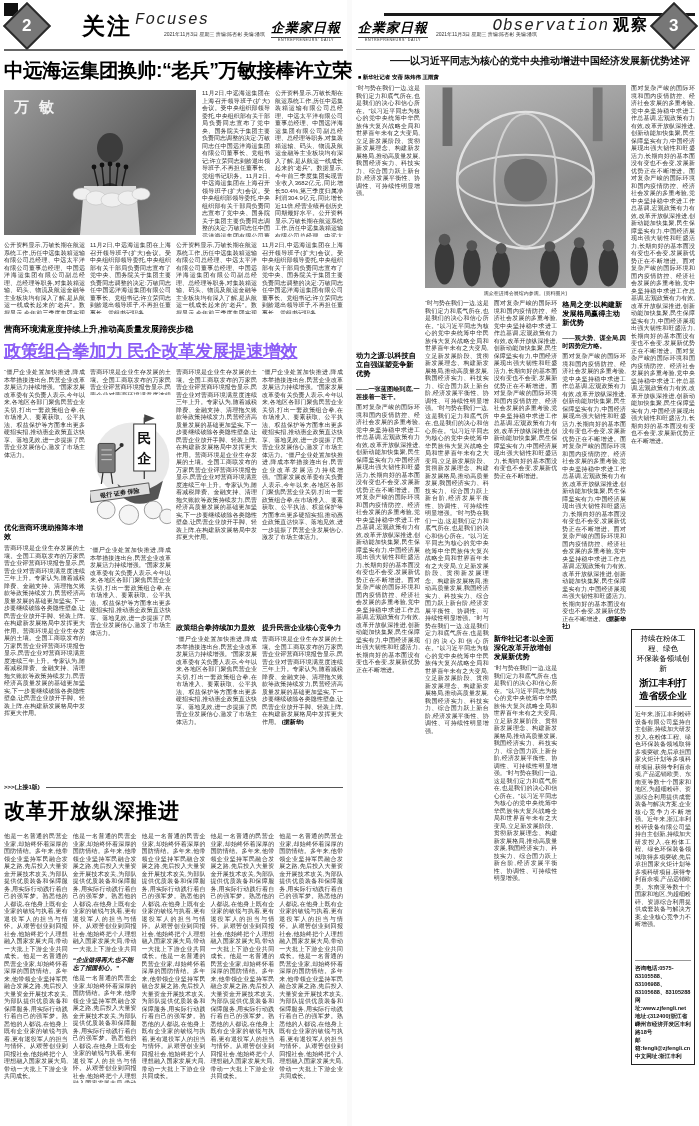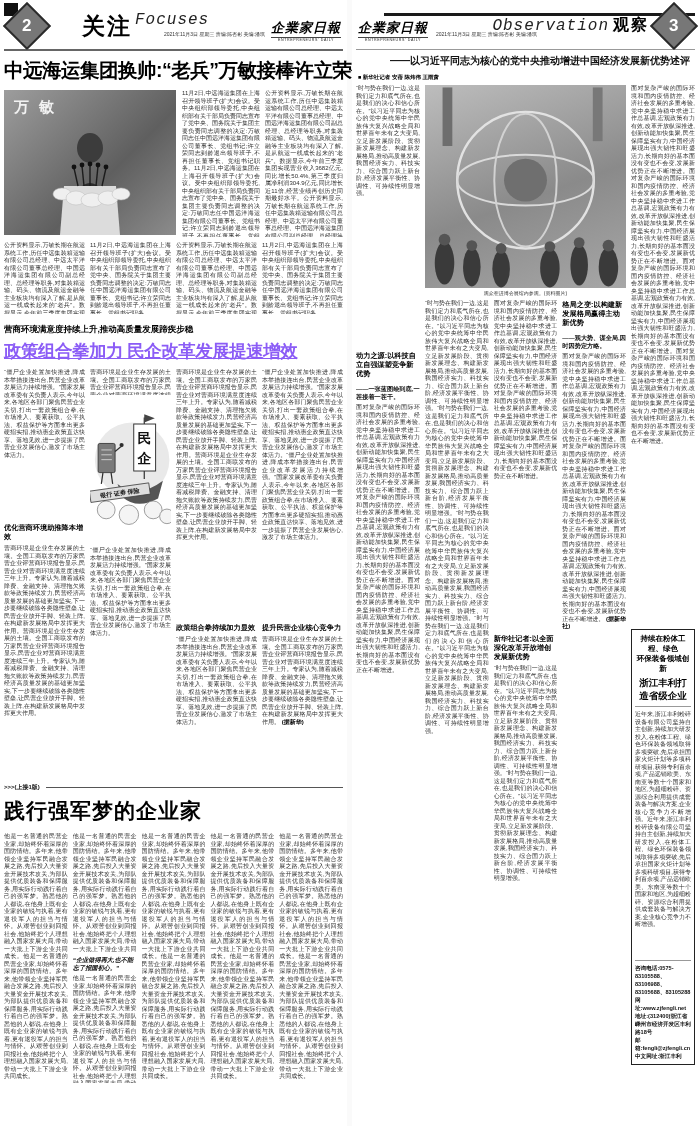--- a/index.html
+++ b/index.html
@@ -18,21 +18,21 @@
   .topbar{position:absolute;top:10px;left:28px;right:0;height:3px;background:#1a1a1a;}
   
   .t{font-size:6px;line-height:7.5px;color:#2e2e2e;text-align:justify;overflow:hidden;}
   .sub{font-size:7.2px;line-height:9px;font-weight:bold;color:#000;margin:4px 0;}
   .dash{font-size:6.2px;line-height:8px;font-weight:bold;color:#111;margin:3px 0;}
   .endmark{font-weight:bold;color:#000;font-size:6px;}
   .quote{font-family:"Liberation Serif","DejaVu Serif",serif;font-style:italic;font-weight:bold;font-size:6.2px;line-height:8px;color:#111;margin:3px 0;}
   
   .h1L{font-size:19.5px;font-weight:900;letter-spacing:-0.5px;color:#000;margin:6px 0 6px 0;white-space:nowrap;}
   .a1row1{display:flex;gap:6px;height:147px;}
-  .photo1{width:172px;height:145px;position:relative;background:linear-gradient(135deg,#9d9d9d,#5f5f5f 60%,#8c8c8c);flex:none;overflow:hidden;}
+  .photo1{width:172px;height:145px;position:relative;background:linear-gradient(135deg,#9d9d9d,#5f5f5f 60%,#8c8c8c);flex:none;overflow:hidden;padding-left:20px;}
   .photo1 .overlay{position:absolute;left:10px;top:8px;color:#f2f2f2;font-weight:900;font-size:15px;letter-spacing:10px;}
   .a1txt{flex:1;display:grid;grid-template-columns:1fr 1fr;gap:5px;}
   .a1row2{display:grid;grid-template-columns:repeat(4,1fr);gap:5px;height:72px;margin-top:5px;}
   .kicker{font-size:8.5px;font-weight:bold;color:#000;margin-top:10px;}
   .h2L{font-size:17.5px;font-weight:900;letter-spacing:-0.5px;color:#8b5cf6;margin:3px 0 6px 0;white-space:nowrap;text-decoration:underline;}
   .a2body{display:grid;grid-template-columns:repeat(4,1fr);gap:5px;height:408px;}
   .cartoon{width:100%;height:152px;margin:2px 0;}
   .jumpline{display:flex;align-items:center;margin-top:6px;}
   .jumpline .jl-label{font-size:6px;font-weight:bold;color:#111;white-space:nowrap;}
   .jumpline .jl-rule{flex:1;border-top:1px solid #555;margin-left:6px;}
@@ -44,21 +44,21 @@
   .h1R{font-size:21px;font-weight:900;color:#000;margin:8px 0 4px 34px;letter-spacing:0px;}
   .subtitleR{font-size:10px;font-weight:bold;color:#111;margin:0 0 6px 34px;}
   .bylineR{font-size:5.5px;font-weight:bold;color:#000;margin:2px 0 4px 2px;}
   .rbody{display:grid;grid-template-columns:64px 1fr 64px;gap:5px;height:986px;}
   .rmidwrap{display:flex;flex-direction:column;overflow:hidden;}
   .photo2{width:100%;height:203px;position:relative;background:linear-gradient(160deg,#bdbdbd,#8a8a8a 55%,#a7a7a7);overflow:hidden;flex:none;}
   .caption{font-size:5px;color:#333;text-align:center;margin:2px 0 4px 0;}
   .rmidcols{display:grid;grid-template-columns:repeat(3,1fr);gap:5px;flex:1;overflow:hidden;}
   .rcol5{display:flex;flex-direction:column;overflow:hidden;}
   .fbox{border:1px solid #222;margin-top:4px;padding:4px 3px;box-sizing:border-box;height:436px;display:flex;flex-direction:column;overflow:hidden;}
-  .fbox .fkick{font-size:7.5px;font-weight:bold;text-align:center;color:#000;line-height:10px;}
+  .fbox .fkick{font-size:7.5px;font-weight:normal;text-align:center;color:#000;line-height:10px;}
   .fbox .fhead{font-size:9.5px;font-weight:900;text-align:center;color:#000;margin:3px 0 4px 0;border-bottom:1px solid #999;padding-bottom:3px;}
   .contact{margin-top:4px;border-top:1px solid #999;padding-top:3px;}
   .contact div{font-size:5.6px;line-height:8px;font-weight:bold;color:#111;}
   svg{display:block;}
 </style>
 </head>
 <body>
 
 <section class="page">
   <div class="phead">
@@ -183,21 +183,21 @@
         </div>
       </div>
     </div>
   </article>
 
   <article>
     <div class="jumpline">
       <span class="jl-label">&gt;&gt;&gt;(上接1版)</span>
       <span class="jl-rule"></span>
     </div>
-    <h2 class="h3L">践行强军梦的企业家</h2>
+    <h2 class="h3L">改革开放纵深推进</h2>
     <div class="a3body">
       <div class="t col">他是一名普通的民营企业家,却始终怀着深厚的国防情结。多年来,他带领企业坚持军民融合发展之路,先后投入大量资金开展技术攻关,为部队提供优质装备和保障服务,用实际行动践行着自己的强军梦。熟悉他的人都说,在他身上既有企业家的敏锐与执着,更有退役军人的担当与情怀。从艰苦创业到回报社会,他始终把个人理想融入国家发展大局,带动一大批上下游企业共同成长。他是一名普通的民营企业家,却始终怀着深厚的国防情结。多年来,他带领企业坚持军民融合发展之路,先后投入大量资金开展技术攻关,为部队提供优质装备和保障服务,用实际行动践行着自己的强军梦。熟悉他的人都说,在他身上既有企业家的敏锐与执着,更有退役军人的担当与情怀。从艰苦创业到回报社会,他始终把个人理想融入国家发展大局,带动一大批上下游企业共同成长。</div>
       <div class="col">
         <div class="t" style="height:120px;flex:none;">他是一名普通的民营企业家,却始终怀着深厚的国防情结。多年来,他带领企业坚持军民融合发展之路,先后投入大量资金开展技术攻关,为部队提供优质装备和保障服务,用实际行动践行着自己的强军梦。熟悉他的人都说,在他身上既有企业家的敏锐与执着,更有退役军人的担当与情怀。从艰苦创业到回报社会,他始终把个人理想融入国家发展大局,带动一大批上下游企业共同成长。</div>
         <div class="quote">“企业做得再大,也不能忘了报国初心。”</div>
         <div class="t" style="flex:1;">他是一名普通的民营企业家,却始终怀着深厚的国防情结。多年来,他带领企业坚持军民融合发展之路,先后投入大量资金开展技术攻关,为部队提供优质装备和保障服务,用实际行动践行着自己的强军梦。熟悉他的人都说,在他身上既有企业家的敏锐与执着,更有退役军人的担当与情怀。从艰苦创业到回报社会,他始终把个人理想融入国家发展大局,带动一大批上下游企业共同成长。</div>
       </div>
       <div class="t col">他是一名普通的民营企业家,却始终怀着深厚的国防情结。多年来,他带领企业坚持军民融合发展之路,先后投入大量资金开展技术攻关,为部队提供优质装备和保障服务,用实际行动践行着自己的强军梦。熟悉他的人都说,在他身上既有企业家的敏锐与执着,更有退役军人的担当与情怀。从艰苦创业到回报社会,他始终把个人理想融入国家发展大局,带动一大批上下游企业共同成长。他是一名普通的民营企业家,却始终怀着深厚的国防情结。多年来,他带领企业坚持军民融合发展之路,先后投入大量资金开展技术攻关,为部队提供优质装备和保障服务,用实际行动践行着自己的强军梦。熟悉他的人都说,在他身上既有企业家的敏锐与执着,更有退役军人的担当与情怀。从艰苦创业到回报社会,他始终把个人理想融入国家发展大局,带动一大批上下游企业共同成长。</div>
       <div class="t col">他是一名普通的民营企业家,却始终怀着深厚的国防情结。多年来,他带领企业坚持军民融合发展之路,先后投入大量资金开展技术攻关,为部队提供优质装备和保障服务,用实际行动践行着自己的强军梦。熟悉他的人都说,在他身上既有企业家的敏锐与执着,更有退役军人的担当与情怀。从艰苦创业到回报社会,他始终把个人理想融入国家发展大局,带动一大批上下游企业共同成长。他是一名普通的民营企业家,却始终怀着深厚的国防情结。多年来,他带领企业坚持军民融合发展之路,先后投入大量资金开展技术攻关,为部队提供优质装备和保障服务,用实际行动践行着自己的强军梦。熟悉他的人都说,在他身上既有企业家的敏锐与执着,更有退役军人的担当与情怀。从艰苦创业到回报社会,他始终把个人理想融入国家发展大局,带动一大批上下游企业共同成长。</div>
       <div class="t col">他是一名普通的民营企业家,却始终怀着深厚的国防情结。多年来,他带领企业坚持军民融合发展之路,先后投入大量资金开展技术攻关,为部队提供优质装备和保障服务,用实际行动践行着自己的强军梦。熟悉他的人都说,在他身上既有企业家的敏锐与执着,更有退役军人的担当与情怀。从艰苦创业到回报社会,他始终把个人理想融入国家发展大局,带动一大批上下游企业共同成长。他是一名普通的民营企业家,却始终怀着深厚的国防情结。多年来,他带领企业坚持军民融合发展之路,先后投入大量资金开展技术攻关,为部队提供优质装备和保障服务,用实际行动践行着自己的强军梦。熟悉他的人都说,在他身上既有企业家的敏锐与执着,更有退役军人的担当与情怀。从艰苦创业到回报社会,他始终把个人理想融入国家发展大局,带动一大批上下游企业共同成长。</div>

